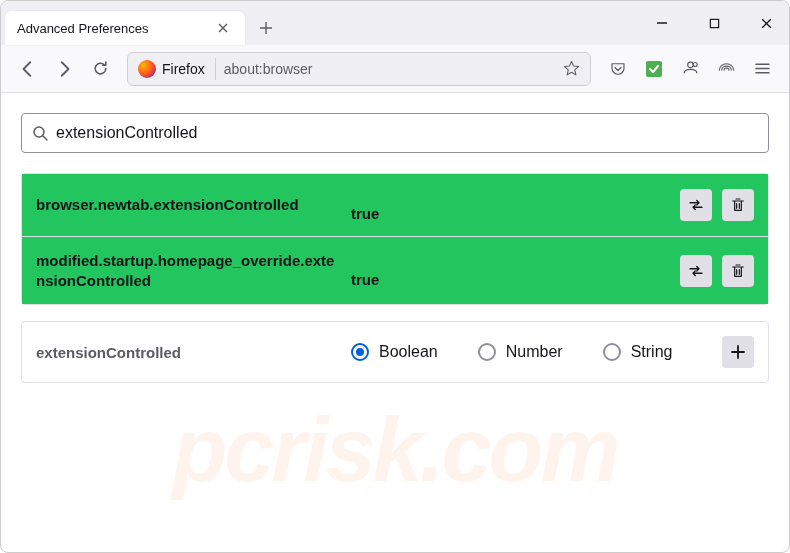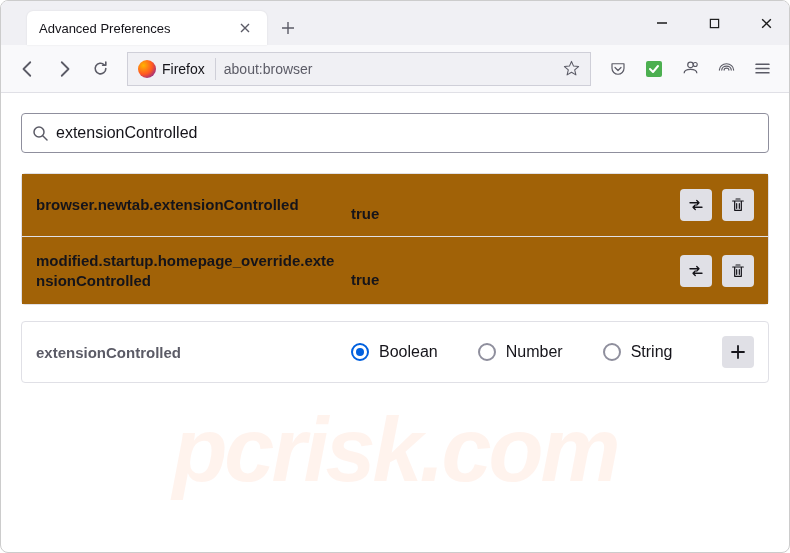--- a/index.html
+++ b/index.html
@@ -18,21 +18,21 @@
       height: 100%;
       display: flex;
       flex-direction: column;
       background: #fff;
     }
     .tab-bar {
       height: 44px;
       background: #f0f0f4;
       display: flex;
       align-items: flex-end;
-      padding-left: 26px;
+      padding-left: 4px;
       position: relative;
     }
     .tab {
       background: #fff;
       border-radius: 6px 6px 0 0;
       display: flex;
       align-items: center;
       padding: 0 12px;
       height: 34px;
       min-width: 240px;
@@ -70,21 +70,21 @@
     }
     .nav-btn {
       width:34px;height:34px;display:flex;align-items:center;justify-content:center;
       cursor:pointer;color:#5b5b66;border-radius:4px;
     }
     .url-bar {
       flex:1;
       height:34px;
       background:#f0f0f4;
       border:1px solid #cfcfd8;
-      border-radius:0;
+      border-radius:6px;
       display:flex;
       align-items:center;
       padding:0 6px;
       margin:0 8px;
       font-size:14px;
     }
     .url-identity {
       display:flex;align-items:center;gap:6px;padding:2px 10px 2px 4px;
       border-right:1px solid #cfcfd8;margin-right:8px;
     }
@@ -133,21 +133,21 @@
     }
     .prefs-table {
       border:1px solid #e0e0e6;
       border-radius:4px;
       margin-bottom:16px;
     }
     .pref-row {
       display:flex;
       align-items:center;
       padding:14px 14px;
-      background:#a16207;
+      background:#22c55e;
       border-bottom:1px solid #e0e0e6;
       gap:10px;
     }
     .pref-row:last-child { border-bottom:none; }
     .pref-name {
       font-weight:700;
       color:#15141a;
       font-size:15px;
       width:305px;
       word-break:break-word;

